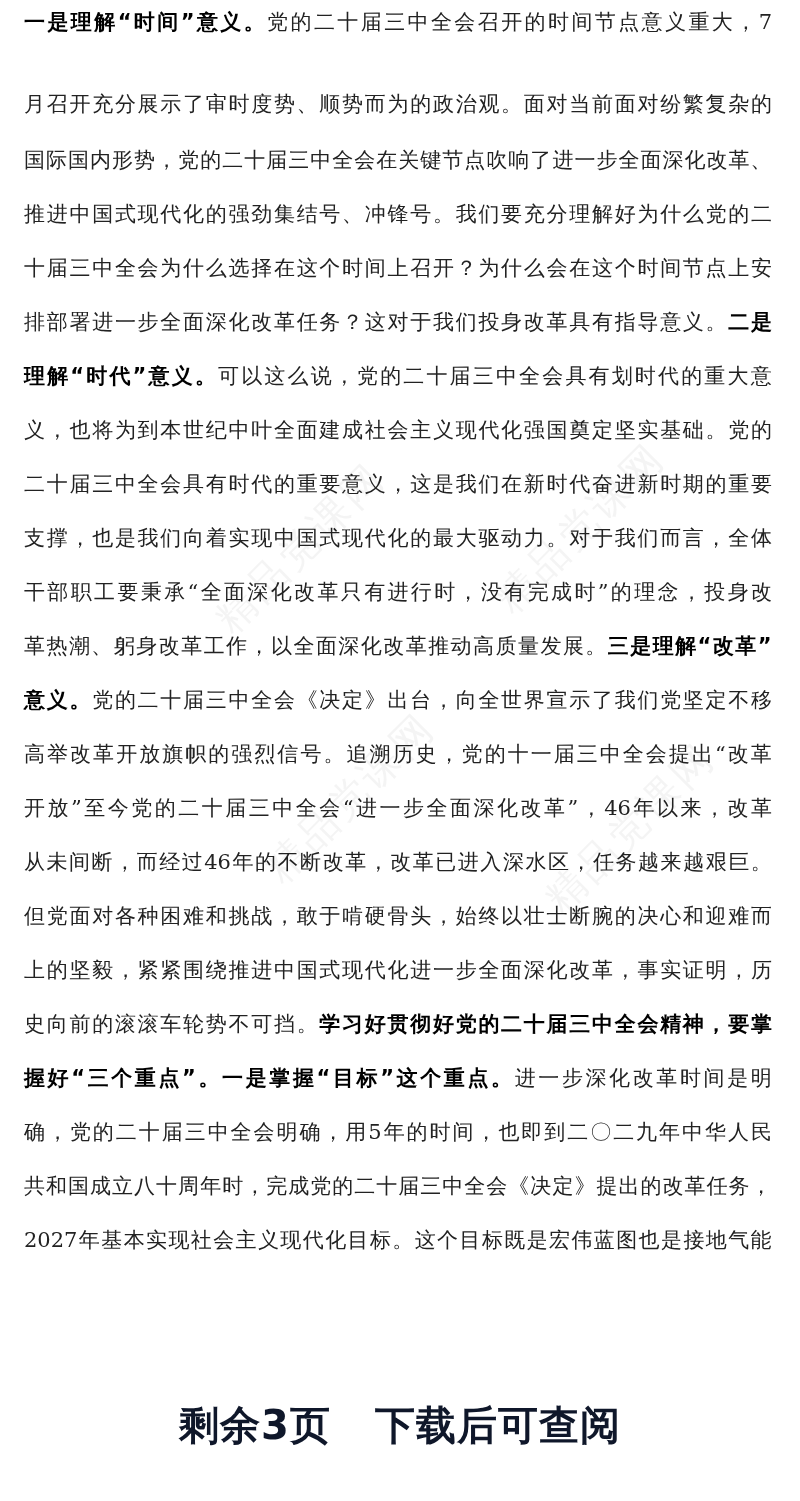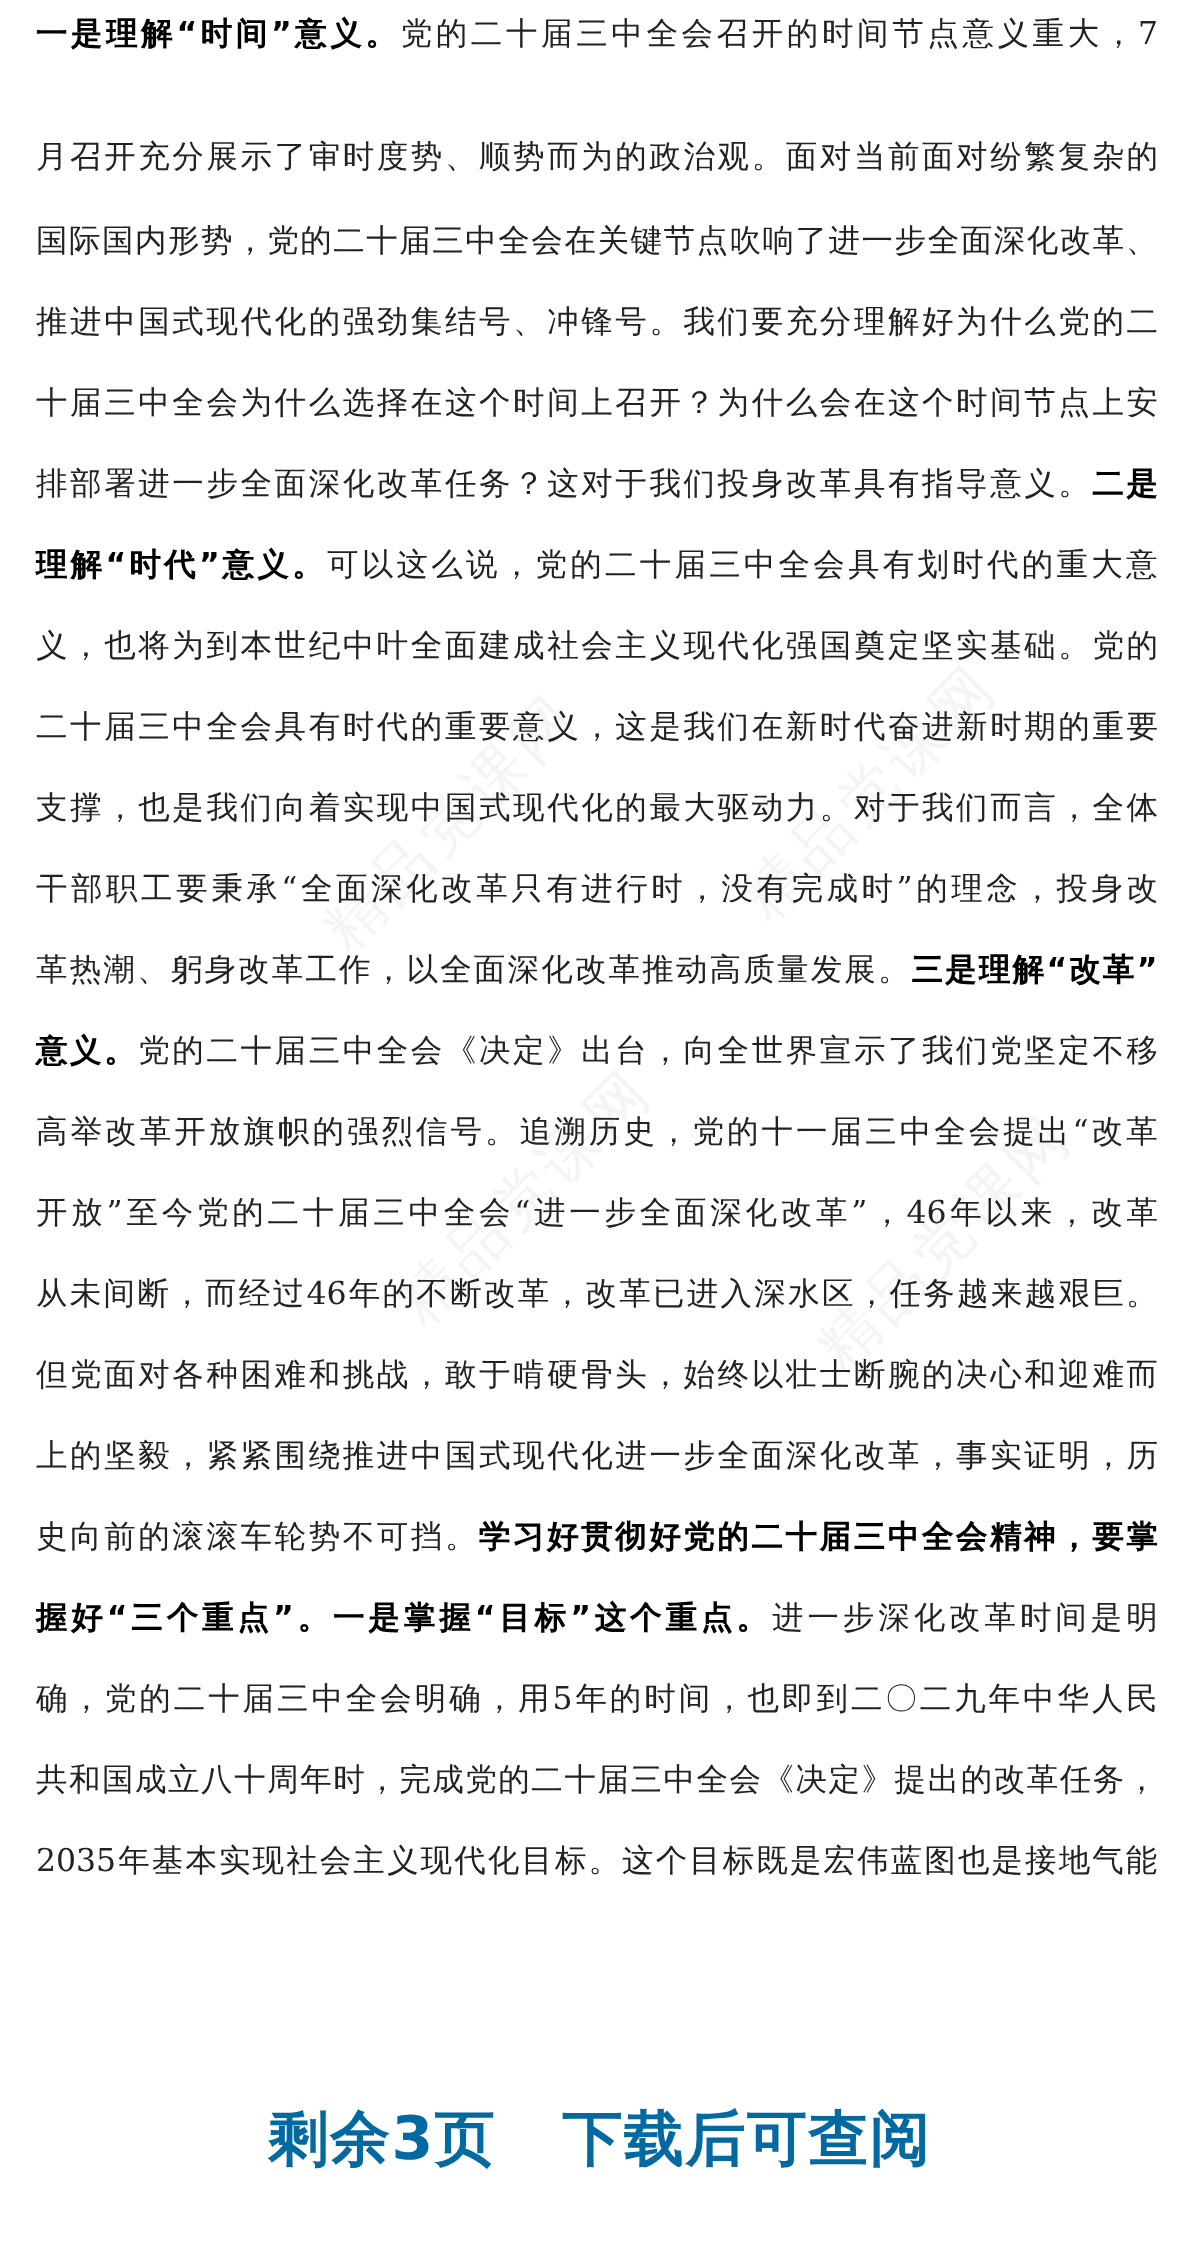--- a/index.html
+++ b/index.html
@@ -59,21 +59,21 @@
     }
     .footer-banner {
       position: absolute;
       left: 0;
       top: 1398px;
       width: 800px;
       text-align: center;
       font-family: "DejaVu Sans", "Liberation Sans", sans-serif;
       font-weight: bold;
       font-size: 40px;
-      color: #0369a1;
+      color: #0f172a;
       letter-spacing: 1px;
     }
     .footer-banner .gap {
       display: inline-block;
       width: 44px;
     }
   </style>
 </head>
 <body>
 
@@ -852,21 +852,21 @@
         <span class="ch normal">提</span>
         <span class="ch normal">出</span>
         <span class="ch normal">的</span>
         <span class="ch normal">改</span>
         <span class="ch normal">革</span>
         <span class="ch normal">任</span>
         <span class="ch normal">务</span>
         <span class="ch normal">，</span>
       </div>
       <div class="line" style="top: 1225px;">
-        <span class="ch normal">2035</span>
+        <span class="ch normal">2027</span>
         <span class="ch normal">年</span>
         <span class="ch normal">基</span>
         <span class="ch normal">本</span>
         <span class="ch normal">实</span>
         <span class="ch normal">现</span>
         <span class="ch normal">社</span>
         <span class="ch normal">会</span>
         <span class="ch normal">主</span>
         <span class="ch normal">义</span>
         <span class="ch normal">现</span>

